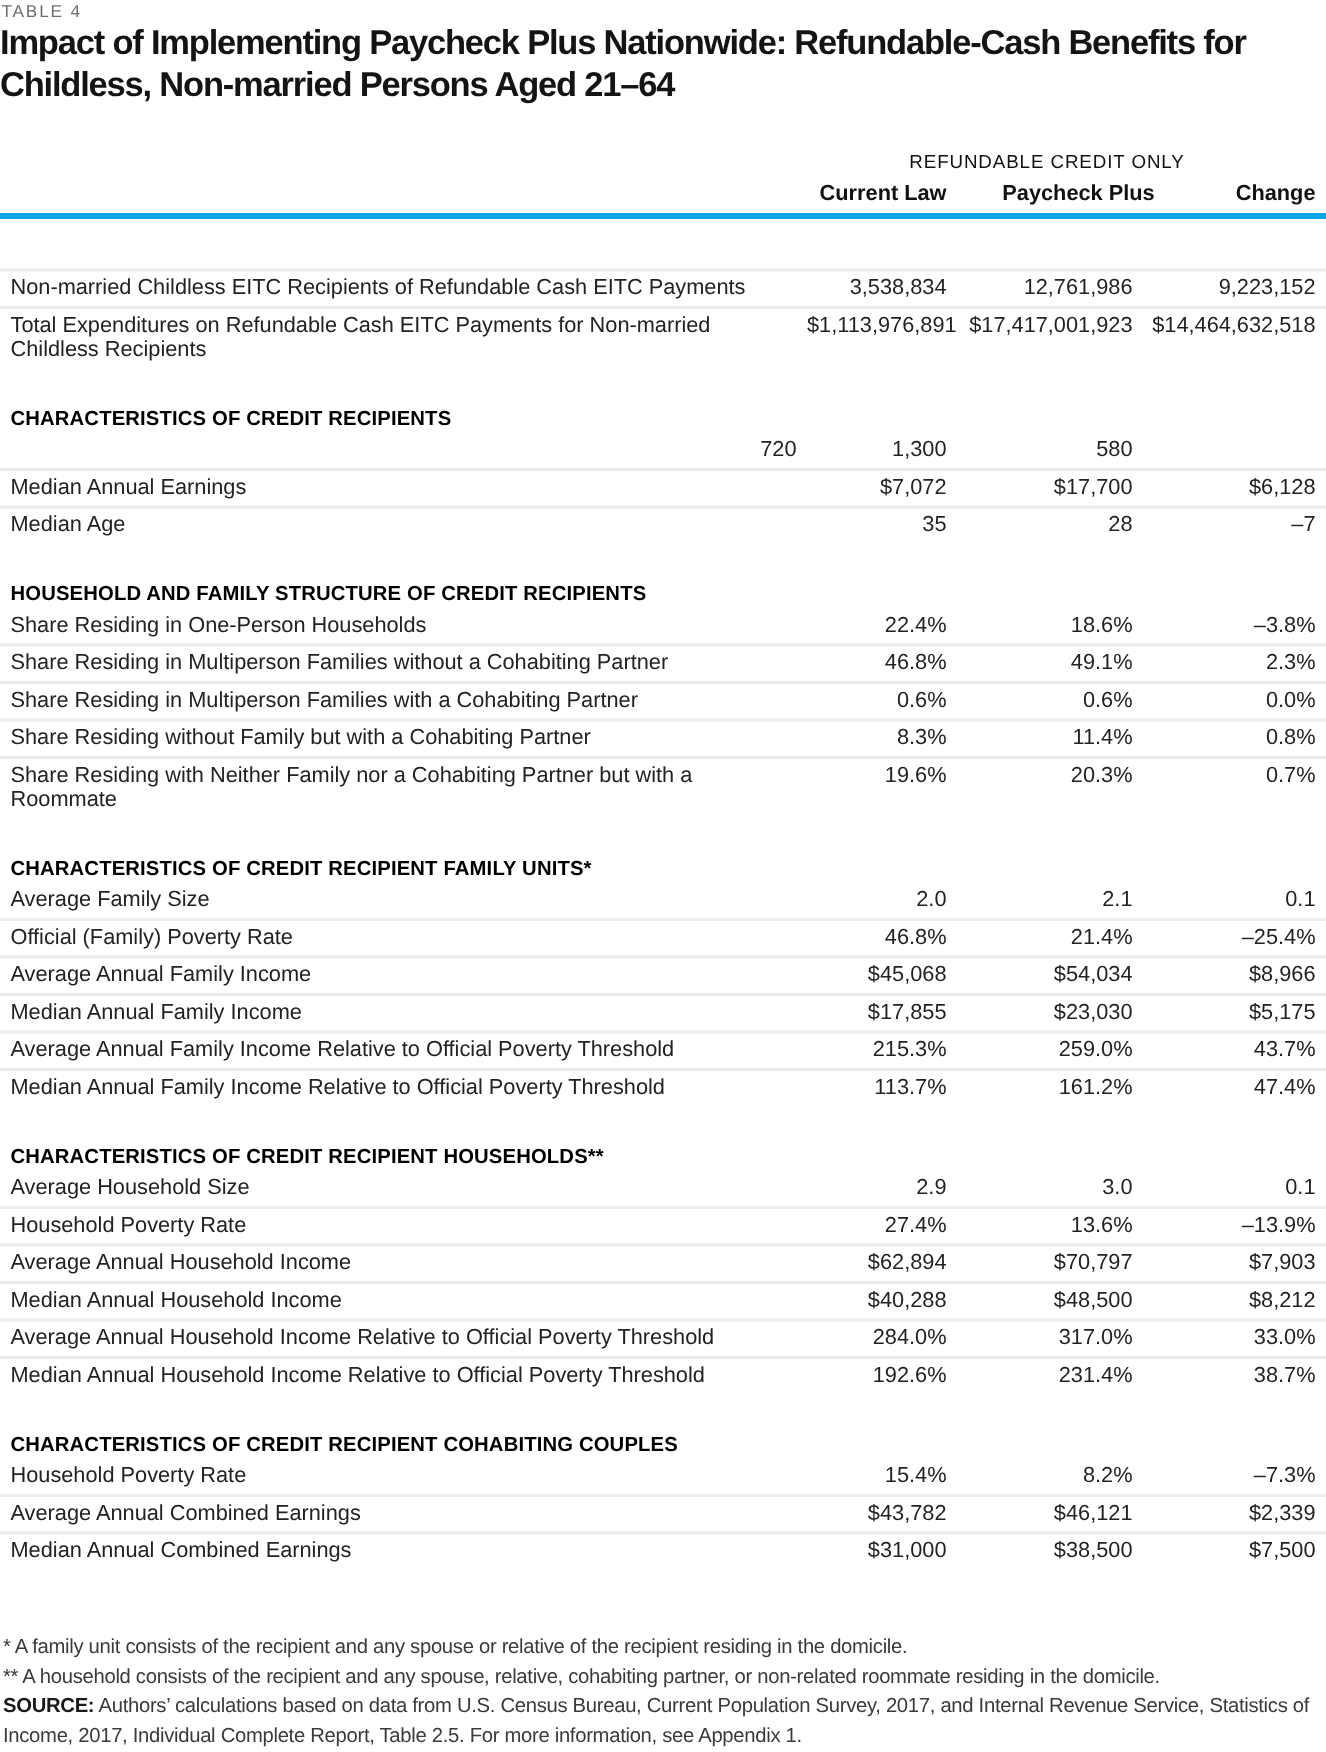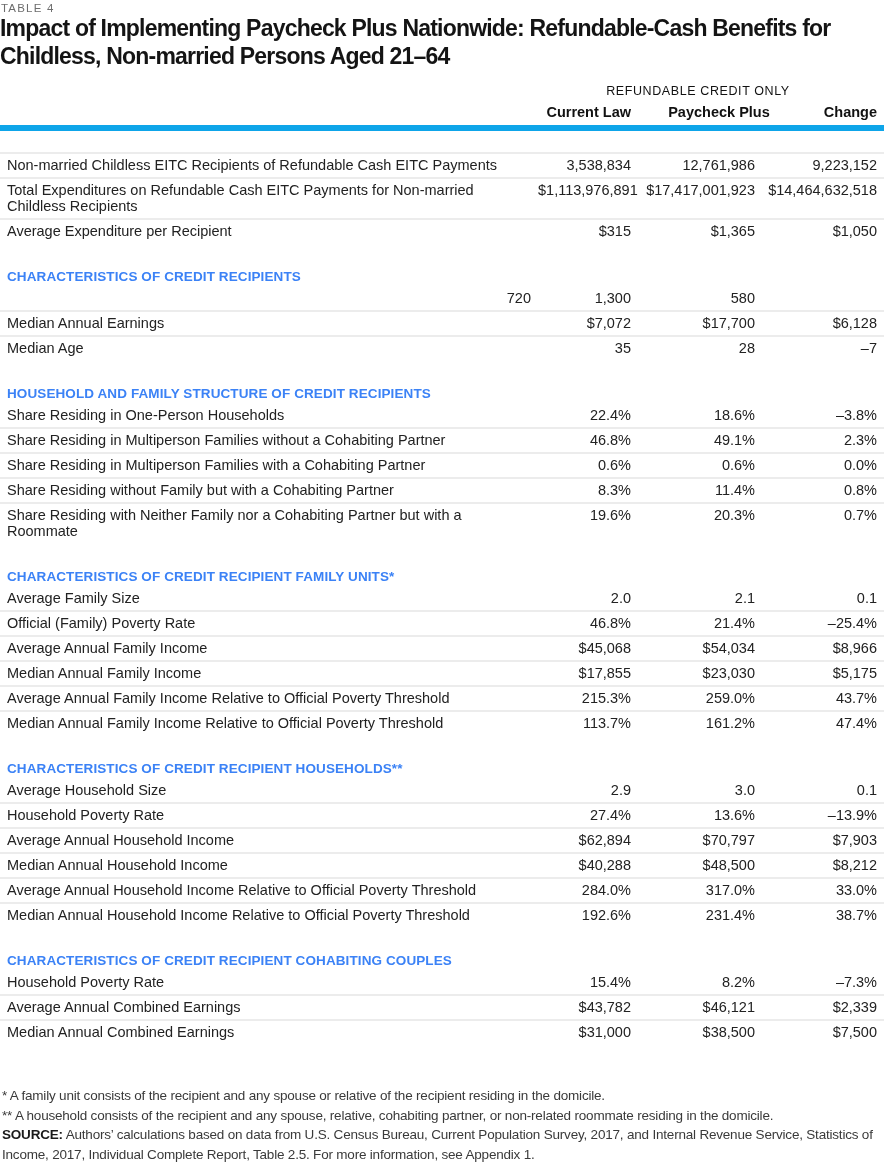--- a/index.html
+++ b/index.html
@@ -22,38 +22,38 @@
   .title {
     font-size: 23px; line-height: 28px; font-weight: bold;
     letter-spacing: -0.8px; color: #141414;
     max-width: 880px;
   }
   .grid {
     display: grid;
     grid-template-columns: 1fr 100px 124px 122px;
     align-items: start;
   }
-  .thead { margin-top: 14px; }
+  .thead { margin-top: 31px; }
   .group-row { margin-bottom: 6px; }
   .group-label {
     grid-column: 2 / 5;
     text-align: center;
     font-size: 12.5px; letter-spacing: 0.6px; color: #111;
     transform: translateX(-13px);
   }
-  .colhead-row { padding-bottom: 5px; border-bottom: 6px solid #0ea5e9; }
+  .colhead-row { padding-bottom: 5px; border-bottom: 4px solid #0ea5e9; }
   .ch { font-weight: bold; font-size: 14.5px; color: #111; }
   .ch-right { text-align: right; padding-right: 7px; }
   .ch-center { text-align: center; transform: translateX(19px); }
-  #table-body { padding-top: 0; }
+  #table-body { padding-top: 12px; }
   .tsection:first-child .rows { margin-top: 21px; border-top: 2px solid #ececec; }
   .sec-heading {
     margin: 26px 0 3px 0;
     padding-left: 7px;
-    font-size: 13.5px; font-weight: bold; color: #3b82f6;
+    font-size: 13.5px; font-weight: bold; color: #000000;
     letter-spacing: 0.1px;
   }
   .t-row { padding: 3px 0 4px 0; }
   .t-row + .t-row { border-top: 2px solid #ececec; }
   .cell { font-size: 14.5px; line-height: 16px; color: #222; }
   .cell.label { padding-left: 7px; padding-right: 18px; }
   .cell.num { text-align: right; padding-right: 7px; white-space: nowrap; }
   .notes { margin-top: 42px; padding-left: 2px; color: #3a3a3a; }
   .notes p { font-size: 13.5px; line-height: 19.5px; letter-spacing: -0.2px; }
   .notes .src b { color: #1a1a1a; }
@@ -88,26 +88,20 @@
             <div class="cell num">3,538,834</div>
             <div class="cell num">12,761,986</div>
             <div class="cell num">9,223,152</div>
           </div>
           <div class="grid t-row">
             <div class="cell label">Total Expenditures on Refundable Cash EITC Payments for Non-married Childless Recipients</div>
             <div class="cell num">$1,113,976,891</div>
             <div class="cell num">$17,417,001,923</div>
             <div class="cell num">$14,464,632,518</div>
           </div>
-          <div class="grid t-row">
-            <div class="cell label">Average Expenditure per Recipient</div>
-            <div class="cell num">$315</div>
-            <div class="cell num">$1,365</div>
-            <div class="cell num">$1,050</div>
-          </div>
         </div>
       </section>
       <section class="tsection">
         <div class="sec-heading">CHARACTERISTICS OF CREDIT RECIPIENTS</div>
         <div class="rows">
           <div class="grid t-row">
             <div class="cell num">720</div>
             <div class="cell num">1,300</div>
             <div class="cell num">580</div>
           </div>

